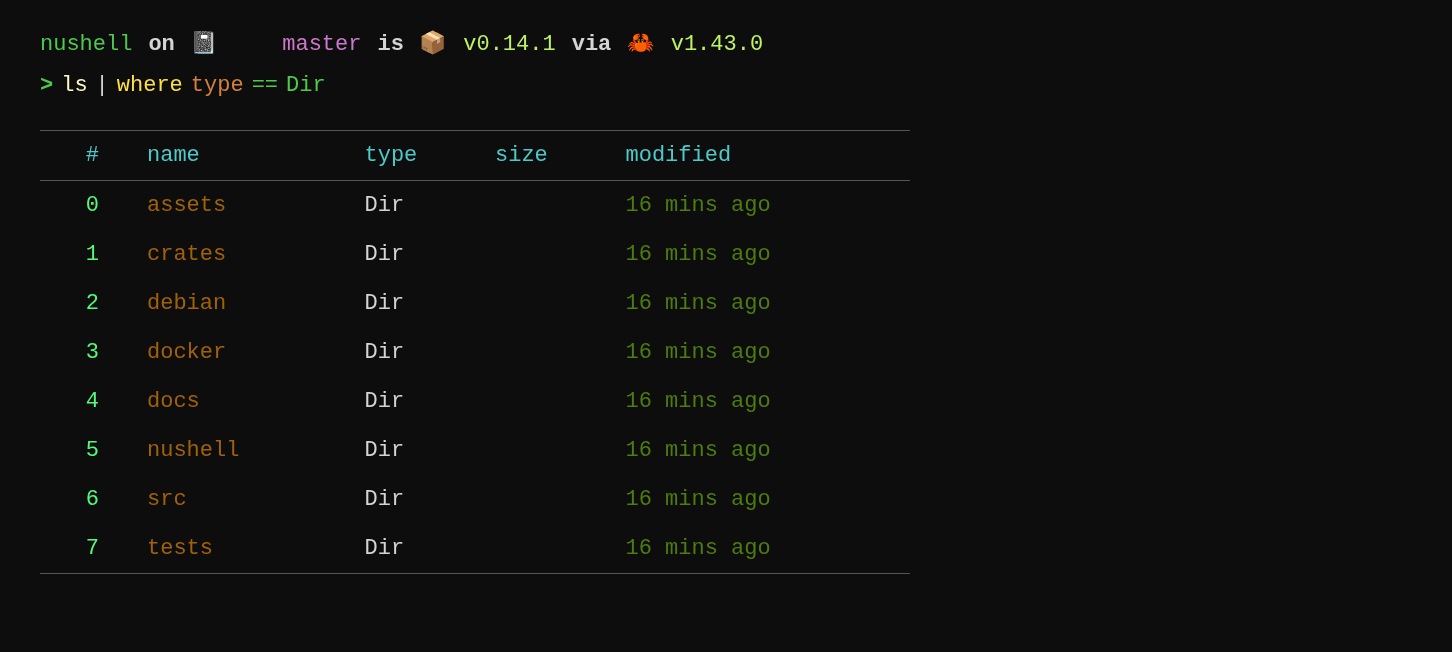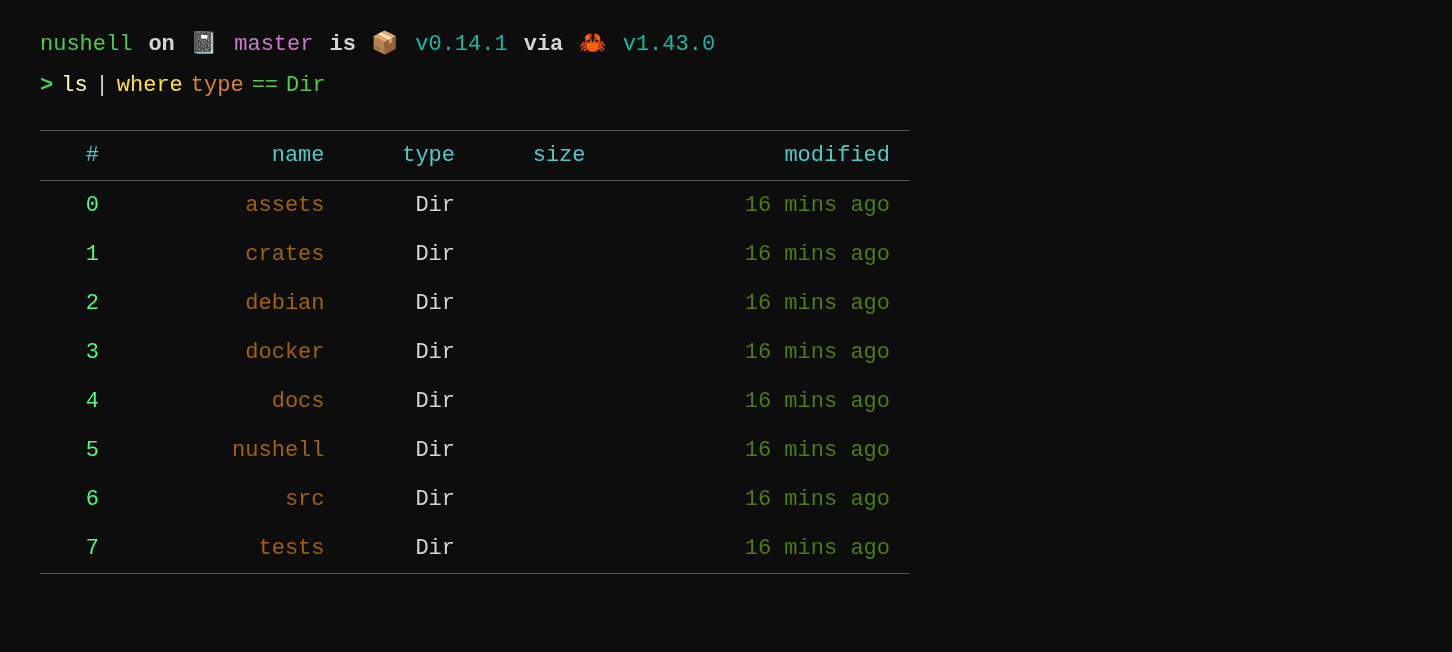--- a/index.html
+++ b/index.html
@@ -29,22 +29,22 @@
 
     .prompt-line2 {
       display: flex;
       align-items: center;
       gap: 8px;
       margin-bottom: 28px;
       line-height: 1.5;
     }
 
     .color-green { color: #4ec94e; }
-    .color-orange { color: #14b8a6; }
-    .color-magenta { color: #cc78cc; }
+    .color-orange { color: #bef264; }
+    .color-magenta { color: #cc78cc; margin-left: 48px; }
     .color-white { color: #d4d4d4; font-weight: bold; }
 
     .prompt-symbol {
       color: #4ec94e;
       font-weight: bold;
     }
 
     .cmd-ls { color: #fef9c3; }
     .cmd-pipe { color: #d4d4d4; }
     .cmd-where { color: #fde047; }
@@ -62,21 +62,21 @@
       border-top: 1.5px solid #555;
       border-bottom: 1.5px solid #555;
     }
 
     tbody tr:last-child {
       border-bottom: 1.5px solid #555;
     }
 
     th, td {
       padding: 12px 20px;
-      text-align: right;
+      text-align: left;
       font-size: 22px;
       font-family: 'Courier New', Courier, monospace;
     }
 
     th {
       color: #4ec9c9;
       font-weight: normal;
     }
 
     td.num-col {

